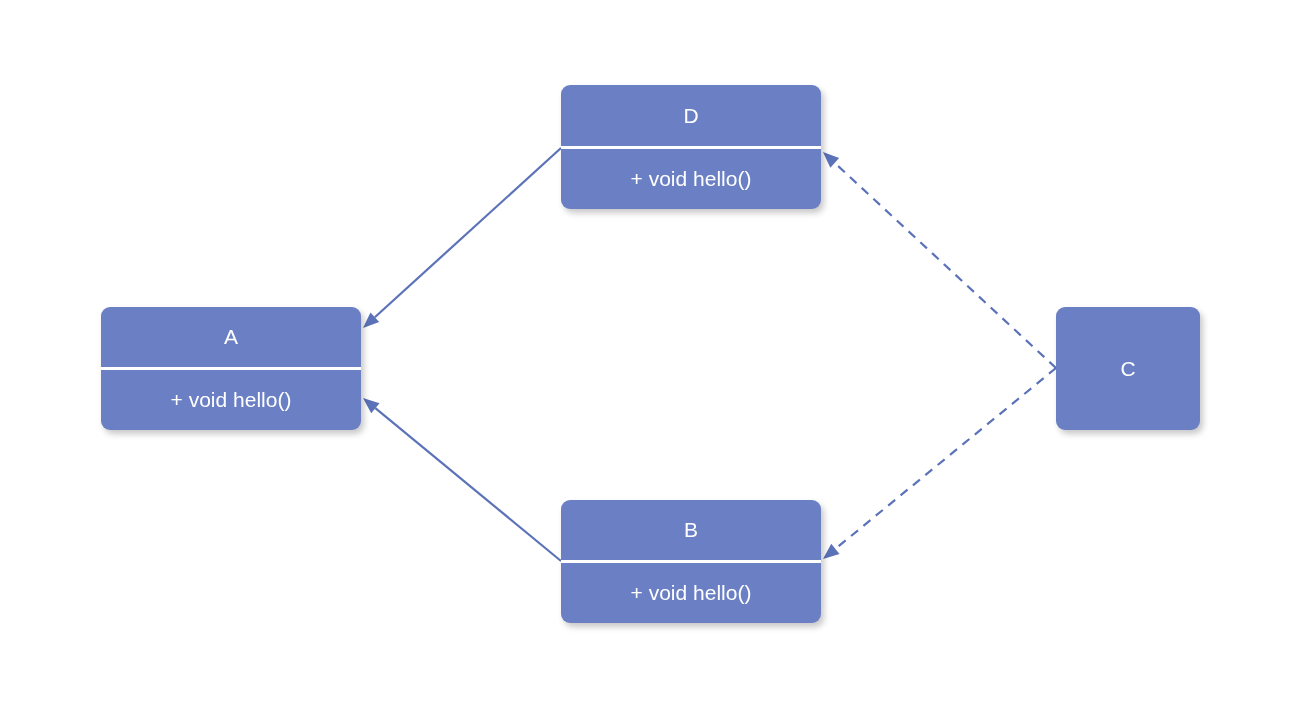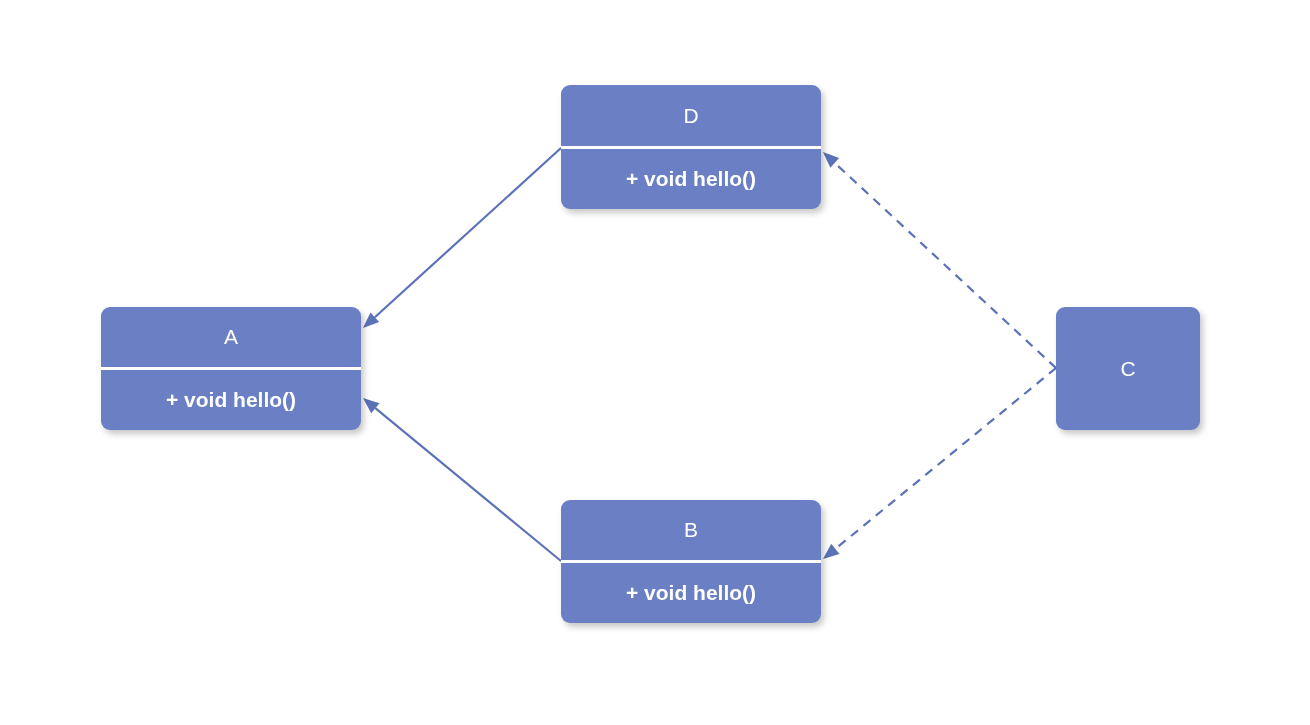--- a/index.html
+++ b/index.html
@@ -43,21 +43,20 @@
     line-height: 1.1;
     text-align: center;
     padding: 0 8px;
     box-sizing: border-box;
   }
   .compartment.title {
     font-size: 21px;
   }
   .compartment.members {
     font-size: 21px;
-    font-weight: bold;
   }
   .divider {
     height: 3px;
     background: #ffffff;
     flex: 0 0 auto;
   }
   .node.single .compartment.title {
     flex: 1 1 100%;
   }
 </style>

